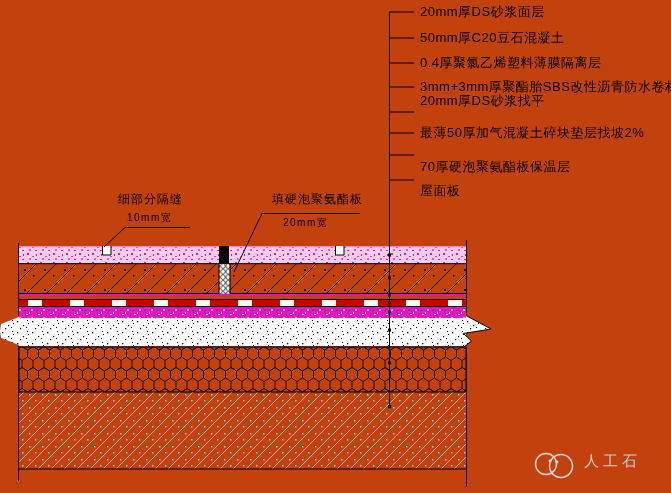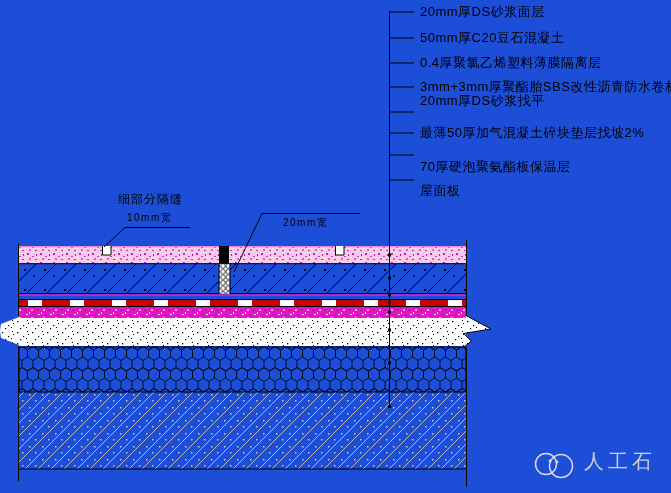--- a/index.html
+++ b/index.html
@@ -1,24 +1,24 @@
 <!DOCTYPE html>
 <html><head>
 <meta charset="utf-8">
 <style>
   html,body{margin:0;padding:0;background:#ffffff;}
   .stage{
-    position:relative;width:671px;height:493px;background:#1d4ed8;overflow:hidden;
+    position:relative;width:671px;height:493px;background:#c2410c;overflow:hidden;
     font-family:"Liberation Sans","DejaVu Sans",sans-serif;color:#000;
   }
   .stage svg{position:absolute;left:0;top:0;}
   .lbl{position:absolute;left:420px;font-size:13px;line-height:14px;white-space:nowrap;letter-spacing:0.5px;}
   .ann{position:absolute;font-size:12px;line-height:14px;white-space:nowrap;letter-spacing:1px;}
   .ann.size{font-size:10px;letter-spacing:1.5px;}
-  .wm-text{position:absolute;left:584px;top:450px;font-size:20px;line-height:22px;
+  .wm-text{position:absolute;left:584px;top:450px;font-size:15px;line-height:22px;
     color:#cfcfcf;letter-spacing:4px;white-space:nowrap;}
 </style>
 </head>
 <body>
 
 <div class="stage">
 
   <svg width="671" height="493" viewBox="0 0 671 493">
     <defs>
       <pattern id="pPink" width="13" height="9" patternUnits="userSpaceOnUse">
@@ -175,17 +175,18 @@
     <div class="lbl" style="top:56px">0.4厚聚氯乙烯塑料薄膜隔离层</div>
     <div class="lbl" style="top:80px">3mm+3mm厚聚酯胎SBS改性沥青防水卷材</div>
     <div class="lbl" style="top:94px">20mm厚DS砂浆找平</div>
     <div class="lbl" style="top:126px">最薄50厚加气混凝土碎块垫层找坡2%</div>
     <div class="lbl" style="top:160px">70厚硬泡聚氨酯板保温层</div>
     <div class="lbl" style="top:184px">屋面板</div>
   </div>
 
   <div class="ann" style="left:118px;top:192px">细部分隔缝</div>
   <div class="ann size" style="left:127px;top:211px">10mm宽</div>
+  <div class="ann" style="left:272px;top:192px">填硬泡聚氨酯板</div>
   <div class="ann size" style="left:283px;top:216px">20mm宽</div>
 
   <div class="wm-text">人工石</div>
 
 </div>
 
 </body></html>

